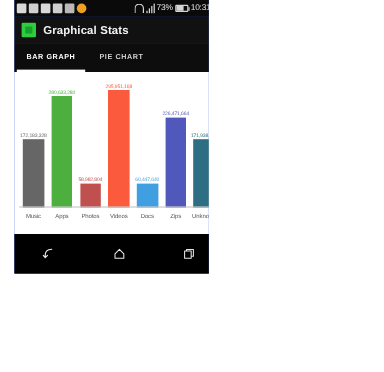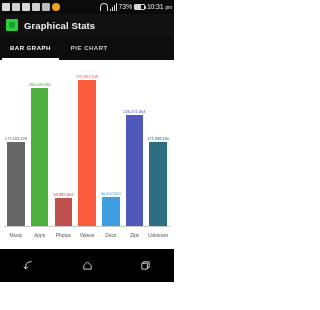--- a/index.html
+++ b/index.html
@@ -2,21 +2,21 @@
 <html><head>
 <meta charset="utf-8">
 <style>
   * { margin:0; padding:0; box-sizing:border-box; }
   html,body { width:174px; height:310px; overflow:hidden; }
   body {
     background:#ffffff;
     font-family:"Liberation Sans", sans-serif;
     -webkit-font-smoothing:antialiased;
   }
-  .phone { position:relative; width:174px; height:282px; background:#1d4ed8; }
+  .phone { position:relative; width:174px; height:228px; background:#1d4ed8;margin-left:12px; }
 
   
   .statusbar {
     height:14px; background:#0a0a0a; display:flex; align-items:center;
     padding:0 2px; gap:1px;
   }
   .sb-left { display:flex; align-items:center; gap:2px; flex:1; }
   .sb-right { display:flex; align-items:center; gap:2px; }
   .sb-ico {
     width:8px; height:8px; background:#d8d8d8; border-radius:1px;

